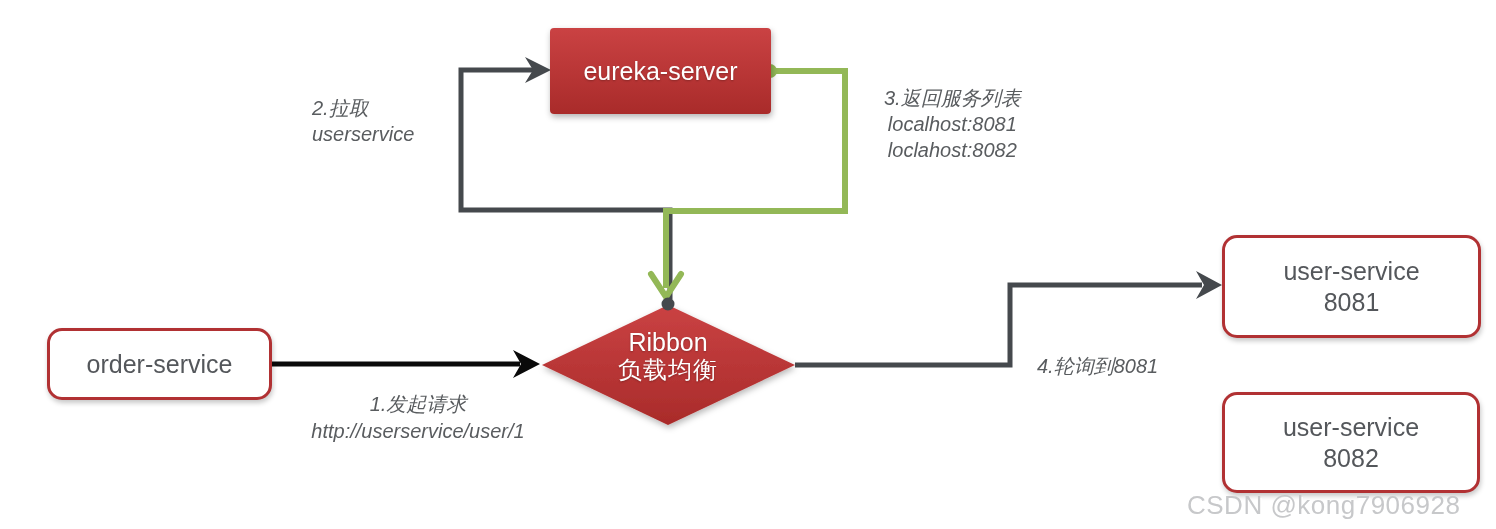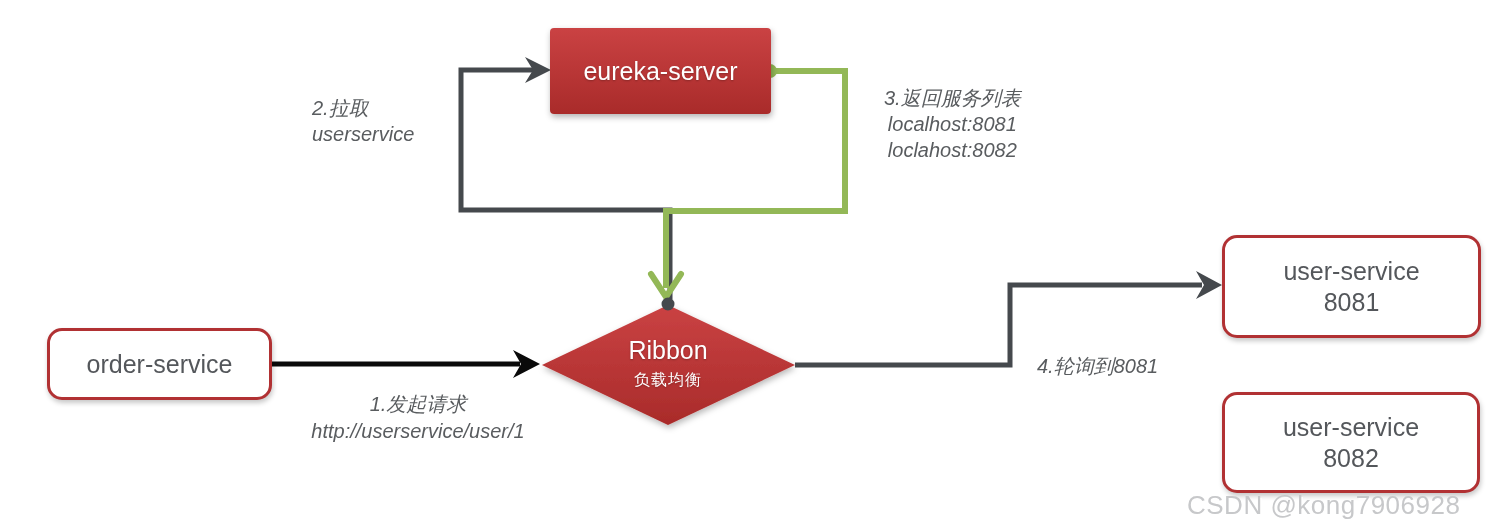--- a/index.html
+++ b/index.html
@@ -48,32 +48,32 @@
     box-shadow: 1px 3px 5px rgba(0,0,0,0.22);
     align-items: center;
   }
   #node-eureka   { left: 550px; top: 28px;  width: 221px; height: 86px; }
   #node-order    { left: 47px;  top: 328px; width: 225px; height: 72px; }
   #node-user8081 { left: 1222px; top: 235px; width: 259px; height: 103px; }
   #node-user8082 { left: 1222px; top: 392px; width: 258px; height: 101px; }
 
   .diamond-label {
     position: absolute;
-    left: 568px; top: 333px;
+    left: 568px; top: 325px;
     width: 200px; height: 64px;
     display: flex;
     flex-direction: column;
     align-items: center;
     justify-content: center;
     color: #ffffff;
     text-shadow: 0 1px 2px rgba(0,0,0,0.25);
     line-height: 30px;
   }
   .diamond-label .l1 { font-size: 25px; }
-  .diamond-label .l2 { font-size: 16px; letter-spacing: 1px; }
+  .diamond-label .l2 { font-size: 24px; letter-spacing: 1px; font-family: Liberation Mono, monospace; }
 
   .ann {
     position: absolute;
     color: #595c5f;
     font-size: 20px;
     line-height: 26px;
     white-space: nowrap;
     font-style: italic;
   }
   #ann-step2 { left: 312px; top: 95px; text-align: left; }

